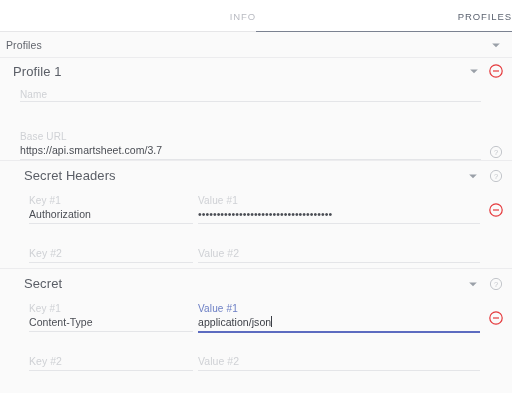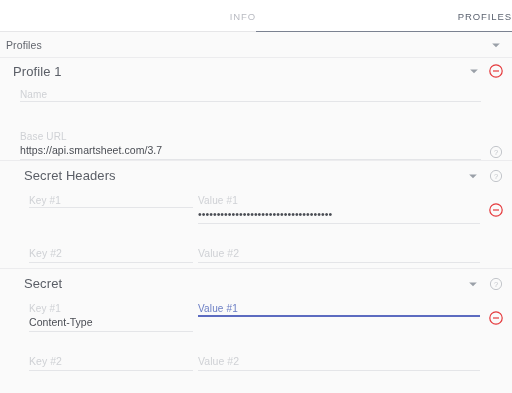--- a/index.html
+++ b/index.html
@@ -284,20 +284,21 @@
         <svg width="16" height="16" viewBox="0 0 16 16" aria-hidden="true">
           <circle cx="8" cy="8" r="5.6" fill="none" stroke="#c3c6cb" stroke-width="1"></circle>
           <text x="8" y="11" font-size="7.5" fill="#c3c6cb" text-anchor="middle" font-family="Liberation Sans, sans-serif">?</text>
         </svg>
       </span>
     </div>
 
     <div class="row-kv" style="height:39px;">
       <div class="col-key field">
         <div class="lbl">Key #1</div>
+        <div class="val">Authorization</div>
         <div class="underline"></div>
       </div>
       <div class="col-gap"></div>
       <div class="col-val field">
         <div class="lbl">Value #1</div>
         <div class="val dots">••••••••••••••••••••••••••••••••••••</div>
         <div class="underline"></div>
       </div>
       <div class="endslot">
         <span class="ico" style="width:16px;height:16px;">
@@ -342,20 +343,21 @@
 
     <div class="row-kv" style="height:39px;">
       <div class="col-key field">
         <div class="lbl">Key #1</div>
         <div class="val">Content-Type</div>
         <div class="underline"></div>
       </div>
       <div class="col-gap"></div>
       <div class="col-val field focused">
         <div class="lbl">Value #1</div>
+        <div class="val"><span>application/json</span><span class="caretbar"></span></div>
         <div class="underline"></div>
       </div>
       <div class="endslot">
         <span class="ico" style="width:16px;height:16px;">
           <svg width="16" height="16" viewBox="0 0 16 16" aria-hidden="true">
             <circle cx="8" cy="8" r="6.2" fill="none" stroke="#e5393c" stroke-width="1.2"></circle>
             <line x1="5" y1="8" x2="11" y2="8" stroke="#e5393c" stroke-width="1.2"></line>
           </svg>
         </span>
       </div>

